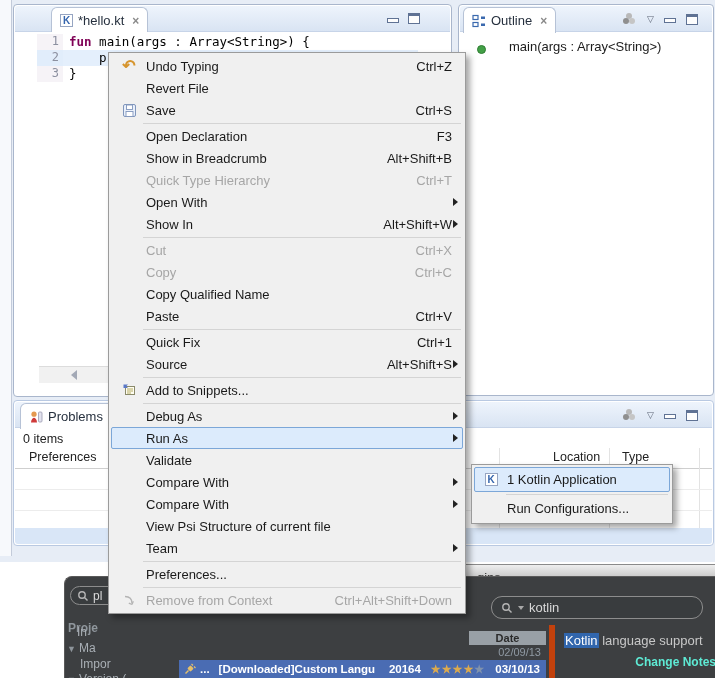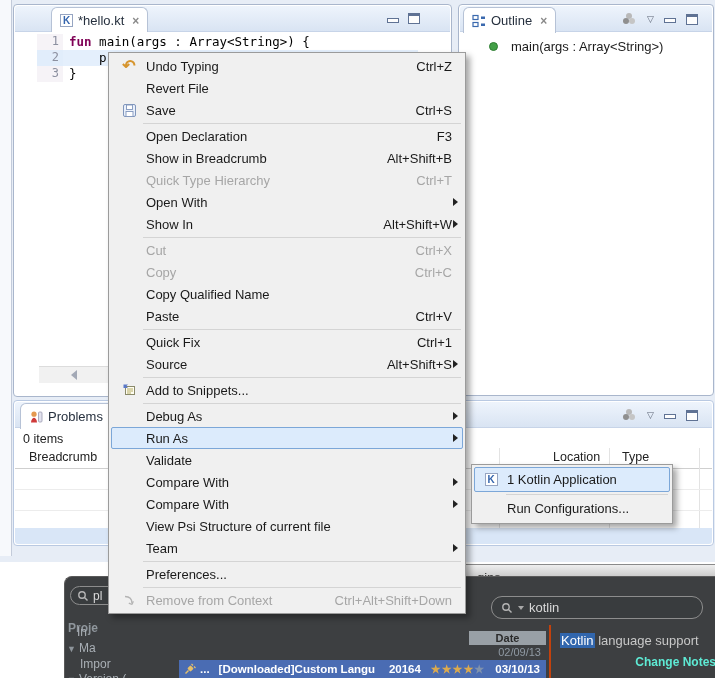--- a/index.html
+++ b/index.html
@@ -51,21 +51,21 @@
   .kw { color:#7f0055; font-weight:bold; }
   #caret { left:330px; top:44px; width:2px; height:10px; background:#000; }
   #occurrence-box { left:138px; top:44px; width:10px; height:8px; background:#fff; border:1px solid #b9b9b9; }
   #v-scroll { position:absolute; right:1px; top:27px; width:24px; height:34px; background:#f1f1f1; border-left:1px solid #e2e2e2; }
   .arr-up { width:0; height:0; border-left:5px solid transparent; border-right:5px solid transparent; border-bottom:6px solid #a3a9b6; margin:6px auto; }
   #h-scroll { position:absolute; left:24px; right:1px; bottom:12px; height:17px; background:#f1f1f1; border-top:1px solid #dcdcdc; }
   .arr-left { width:0; height:0; border-top:5px solid transparent; border-bottom:5px solid transparent; border-right:6px solid #a3a9b6; margin-top:3px; margin-left:32px; }
 
   
   #outline-view { left:458px; top:4px; width:256px; height:392px; }
-  #outline-item { position:absolute; left:30px; top:34px; display:flex; align-items:center; gap:13px; font-size:13px; color:#1c1c1c; }
+  #outline-item { position:absolute; left:18px; top:34px; display:flex; align-items:flex-end; gap:23px; font-size:13px; color:#1c1c1c; }
   .green-dot { width:9px; height:9px; border-radius:50%; background:#43a047; border:1px solid #2e7d32; }
 
   
   #problems-view { left:13px; top:400px; width:701px; height:146px; border-color:#b9c9e2; }
   #problems-status { position:absolute; left:9px; top:31px; font-size:12.5px; color:#222; }
   #problems-grid { position:absolute; left:1px; right:1px; top:47px; height:82px; background:#fff; }
   .col-head { position:absolute; top:2px; font-size:12.5px; color:#222; }
   .grid-vline { position:absolute; top:0; bottom:0; width:1px; background:#e3e3e3; }
   .grid-hline { position:absolute; left:0; right:0; height:1px; background:#ececec; }
   #grid-headline { position:absolute; left:0; right:0; top:20px; height:1px; background:#cfcfcf; }
@@ -81,21 +81,21 @@
   .tiny-caret { width:0; height:0; border-left:3px solid transparent; border-right:3px solid transparent; border-top:4px solid #a8a8a8; }
   .dark-label { position:absolute; font-size:12px; color:#a9afb5; white-space:nowrap; }
   .dark-bold { font-weight:bold; color:#8f969c; }
   .tree-tri { color:#8d949a; font-size:9px; margin-right:3px; }
   #date-header { position:absolute; left:404px; top:54px; width:77px; height:14px; background:#99a0a6; color:#2b2b2b; font-size:11px; font-weight:bold; text-align:center; line-height:14px; }
   #date-old { position:absolute; left:404px; top:69px; width:72px; font-size:11px; color:#8f99a3; text-align:right; }
   #plugin-row { position:absolute; left:114px; top:83px; width:367px; height:18px; background:#4a6cb3; display:flex; align-items:center; color:#fff; font-size:11.5px; font-weight:bold; }
   #plugin-row .gap { flex:1; }
   .star { font-size:11px; color:#dcaa4e; letter-spacing:1px; }
   .star.dim { color:#8193ad; }
-  #detail-panel { position:absolute; left:484px; top:48px; width:167px; height:54px; background:#3d3f41; border-left:2px solid #c2410c; padding:8px 0 0 9px; }
+  #detail-panel { position:absolute; left:484px; top:48px; width:167px; height:54px; background:#3d3f41; border-left:6px solid #c2410c; padding:8px 0 0 9px; }
   #detail-title { font-size:13px; color:#c8c8c8; white-space:nowrap; }
   #detail-title .hl { background:#3166ad; color:#fff; padding:0 1px; }
   #detail-section { font-size:12px; font-weight:bold; color:#5eead4; margin-top:7px;text-align:right; }
 
   
   .menu {
     position:absolute; background:#f0f0f0; border:1px solid #9b9b9b;
     box-shadow:4px 4px 6px rgba(0,0,0,0.35); padding:2px; z-index:10;
   }
   #context-menu { left:108px; top:52px; width:358px; }
@@ -201,21 +201,21 @@
             <i></i>
             <i></i>
           </span>
         <span class="ico-viewmenu">▽</span>
         <span class="ico-min"></span>
         <span class="ico-max"></span>
       </div>
     </div>
     <div id="problems-status">0 items</div>
     <div id="problems-grid">
-      <span class="col-head" style="left:14px;">Breadcrumb</span>
+      <span class="col-head" style="left:14px;">Preferences</span>
       <span class="col-head" style="left:538px;">Location</span>
       <span class="col-head" style="left:607px;">Type</span>
       <div id="grid-headline"></div>
       <div class="grid-vline" style="left:484px;"></div>
       <div class="grid-vline" style="left:594px;"></div>
       <div class="grid-vline" style="left:684px;"></div>
       <div class="grid-hline" style="top:41px;"></div>
       <div class="grid-hline" style="top:62px;"></div>
     </div>
     <div id="problems-footer"></div>

